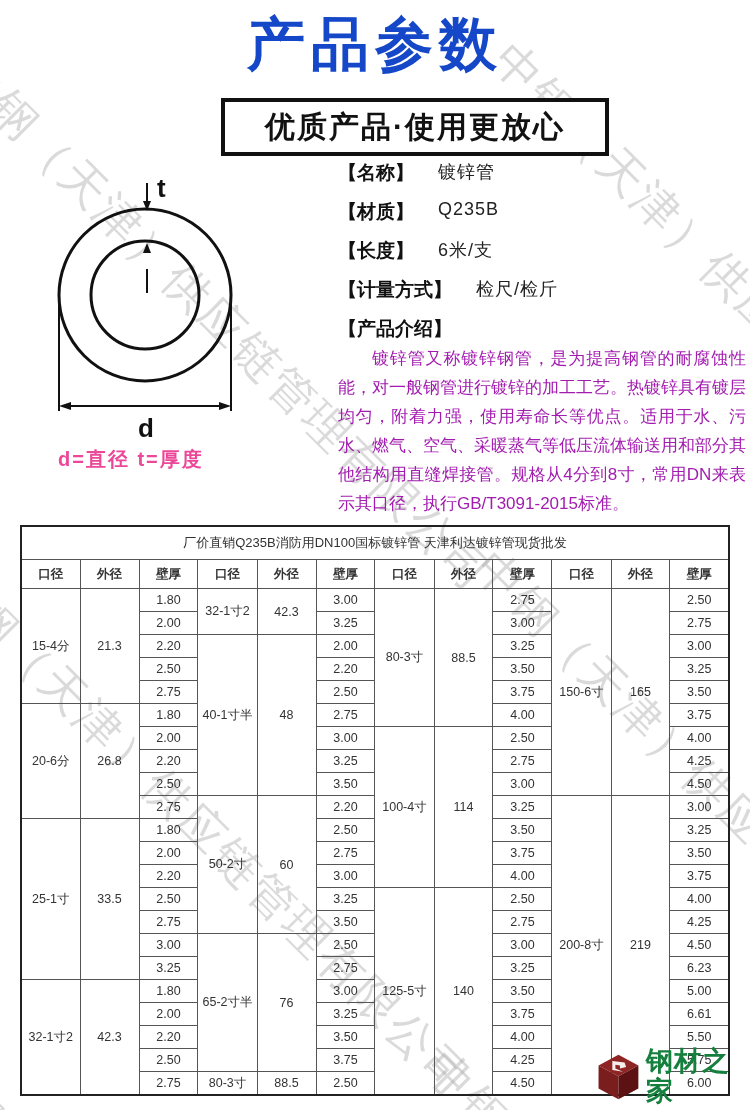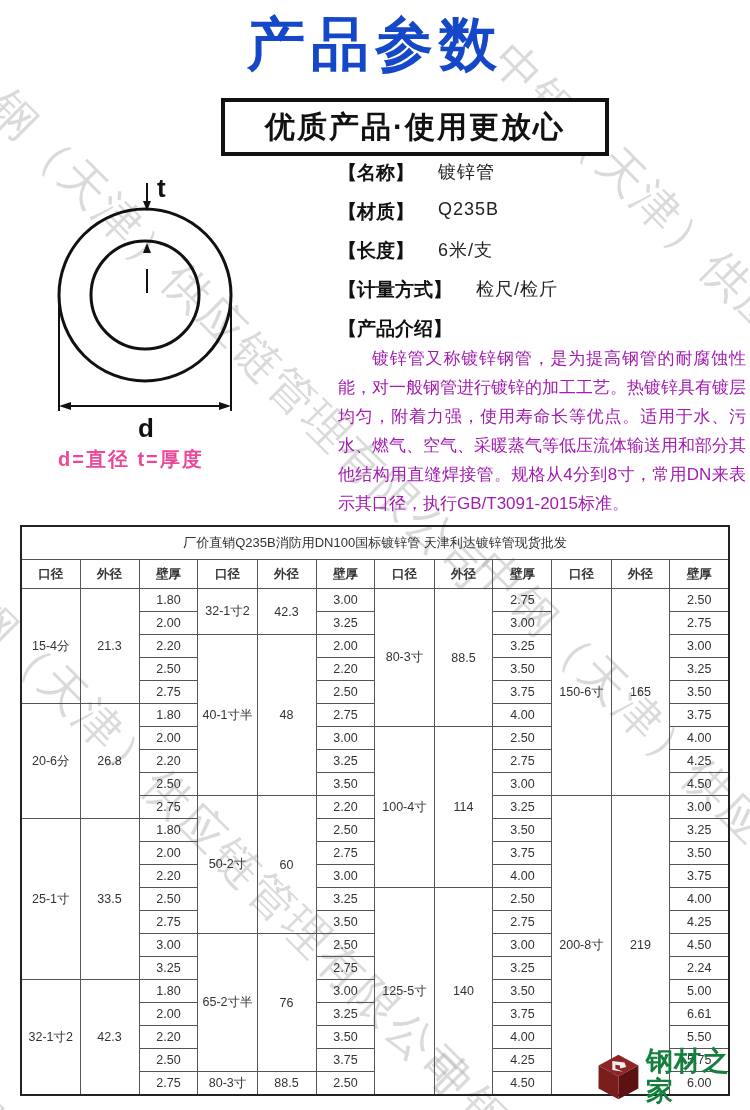--- a/index.html
+++ b/index.html
@@ -272,21 +272,21 @@
             <td rowspan="6" class="thick-b">65-2寸半</td>
             <td rowspan="6" class="thick-b">76</td>
             <td class="wall">2.50</td>
             <td class="wall">3.00</td>
             <td class="wall">4.50</td>
           </tr>
           <tr>
             <td class="wall thick-b">3.25</td>
             <td class="wall">2.75</td>
             <td class="wall">3.25</td>
-            <td class="wall">2.24</td>
+            <td class="wall">6.23</td>
           </tr>
           <tr>
             <td rowspan="5" class="thick-b">32-1寸2</td>
             <td rowspan="5" class="thick-b">42.3</td>
             <td class="wall">1.80</td>
             <td class="wall">3.00</td>
             <td class="wall">3.50</td>
             <td class="wall">5.00</td>
           </tr>
           <tr>

